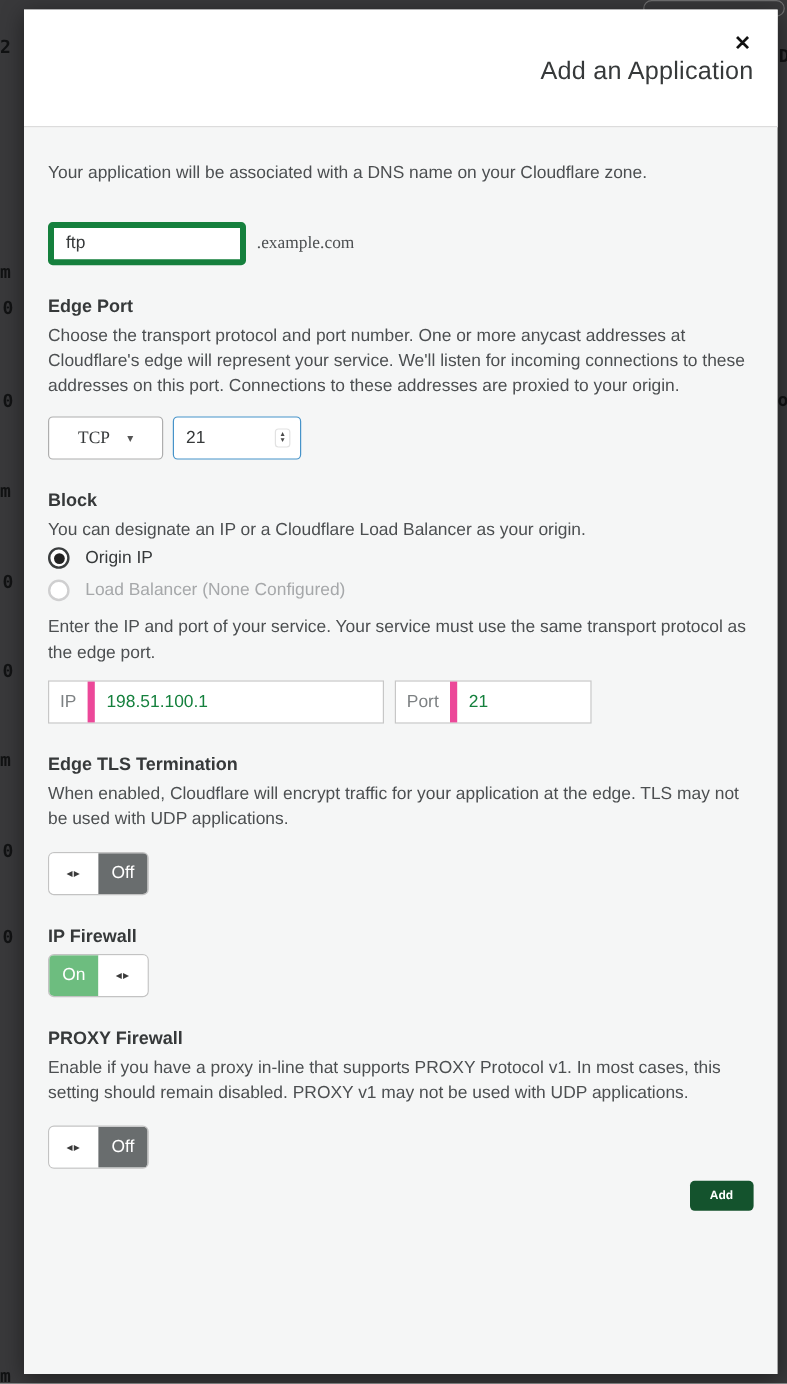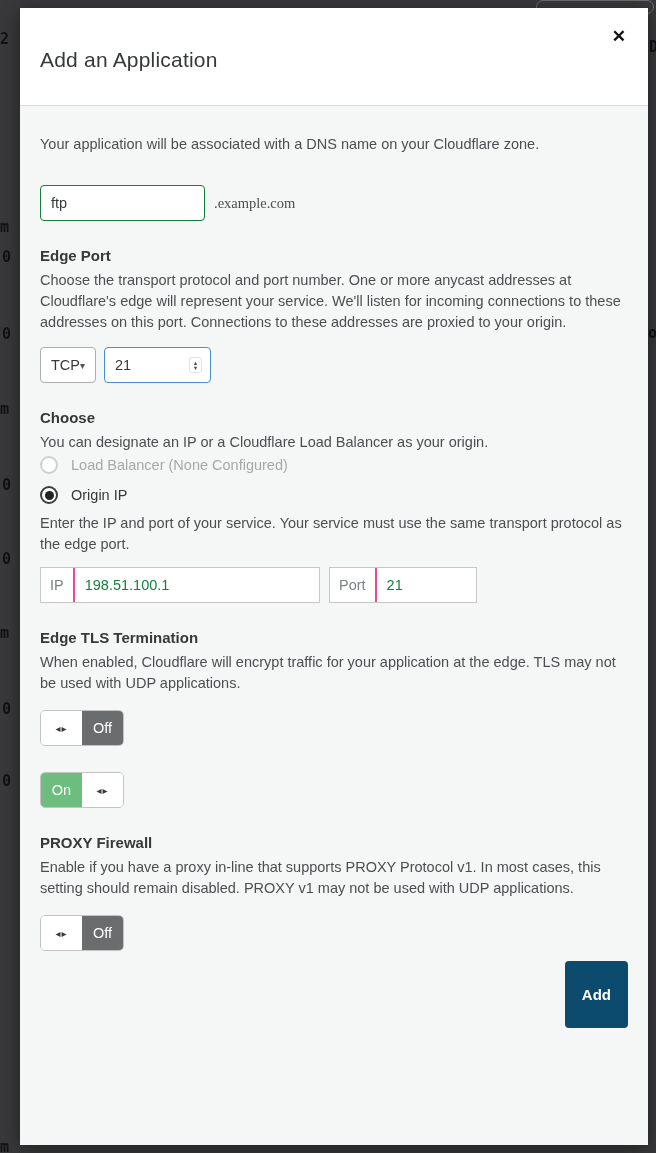--- a/index.html
+++ b/index.html
@@ -42,20 +42,21 @@
     height: 98px;
     padding: 40px 20px 0 20px;
     border-bottom: 1px solid #dcdcdc;
     position: relative;
   }
   .modal-title {
     font-size: 21px;
     font-weight: 400;
     color: #36393a;
     letter-spacing: .2px;
+    text-align: right;
   }
   .close-btn {
     position: absolute;
     top: 20px; right: 22px;
     font-size: 17px;
     font-weight: bold;
     color: #111;
     cursor: pointer;
     background: none; border: none;
     line-height: 1;
@@ -73,39 +74,40 @@
     line-height: 21px;
     color: #4c4f51;
     margin-bottom: 30px;
   }
   .row { display: flex; align-items: center; }
 
   
   .text-input {
     height: 36px;
     background: #fff;
-    border: 1px solid #15803d;
+    border: 5px solid #15803d;
     border-radius: 4px;
     font-family: "Liberation Sans", sans-serif;
     font-size: 14.5px;
     color: #36393a;
     padding: 0 10px;
   }
   .domain-input { width: 165px; }
   .suffix { font-size: 14.5px; color: #4c4f51; margin-left: 9px; font-family: Liberation Serif, serif; }
 
   .select-box {
-    width: 56px; height: 36px;
+    width: 96px; height: 36px;
     background: #fff;
     border: 1px solid #aeaeae;
     border-radius: 4px;
     display: flex; align-items: center; justify-content: space-between;
-    padding: 0 10px;
-    font-size: 14.5px;
-    cursor: pointer;
+    padding: 0 24px;
+    font-size: 14.5px;
+    cursor: pointer;
+    font-family: Liberation Serif, serif;
   }
   .select-box .chev { font-size: 10px; color: #555; }
 
   .number-box {
     width: 107px; height: 36px;
     background: #fff;
     border: 1px solid #4693c9;
     border-radius: 4px;
     display: flex; align-items: center; justify-content: space-between;
     padding: 0 8px 0 10px;
@@ -140,30 +142,30 @@
     display: inline-flex; align-items: stretch;
     height: 36px;
     background: #fff;
     border: 1px solid #c7c7c7;
   }
   .prefix-group .prefix {
     display: flex; align-items: center;
     padding: 0 9px;
     color: #7d8183;
     font-size: 14.5px;
-    border-right: 2px solid #ec4899;
+    border-right: 6px solid #ec4899;
   }
   .prefix-group .value {
     display: flex; align-items: center;
     padding: 0 10px;
     font-size: 14.5px;
     color: #15803d;
   }
   .ip-group { width: 280px; }
-  .port-group { width: 148px; margin-left: 9px; }
+  .port-group { width: 164px; margin-left: 9px; }
 
   
   .toggle {
     display: inline-flex;
     height: 36px; width: 84px;
     border-radius: 5px;
     overflow: hidden;
     border: 1px solid #c3c3c3;
     cursor: pointer;
     font-size: 14.5px;
@@ -178,28 +180,28 @@
   .toggle.off { border-color: #c3c3c3; }
 
   .sec { margin-bottom: 26px; }
   .mb16 { margin-bottom: 16px; }
   .mb3  { margin-bottom: 3px !important; }
   .mb12 { margin-bottom: 12px !important; }
   .mb14 { margin-bottom: 14px !important; }
 
   .footer { display: flex; justify-content: flex-end; margin-top: -16px; }
   .add-btn {
-    background: #0c4a6e;
+    background: #14532d;
     color: #fff;
     border: none;
     border-radius: 4px;
     font-family: "Liberation Sans", sans-serif;
-    font-size: 15px;
+    font-size: 10px;
     font-weight: bold;
-    padding: 25px 17px;
+    padding: 7px 17px;
     cursor: pointer;
   }
 </style>
 </head>
 <body>
 
 <div>
   <div class="backdrop-card"></div>
   <span class="backdrop-frag" style="left:0px;top:30px">2</span>
   <span class="backdrop-frag" style="left:0px;top:218px">m</span>
@@ -245,31 +247,31 @@
           <span>21</span>
           <span class="spinner">
             <span style="transform:scale(.8)">▲</span>
             <span style="transform:scale(.8)">▼</span>
           </span>
         </div>
       </div>
     </div>
 
     <div class="sec">
-      <div class="section-label">Choose</div>
+      <div class="section-label">Block</div>
       <p class="desc mb3">You can designate an IP or a Cloudflare Load Balancer as your origin.</p>
-      <div class="radio-row mb12">
-        <span class="radio disabled"></span>
-        <span class="radio-label disabled">Load Balancer (None Configured)</span>
-      </div>
       <div class="radio-row">
         <span class="radio">
             <span class="dot"></span>
           </span>
         <span class="radio-label">Origin IP</span>
+      </div>
+      <div class="radio-row mb12">
+        <span class="radio disabled"></span>
+        <span class="radio-label disabled">Load Balancer (None Configured)</span>
       </div>
       <p class="desc mb12">Enter the IP and port of your service. Your service must use the same transport protocol as the edge port.</p>
       <div class="row">
         <div class="prefix-group ip-group">
           <span class="prefix">IP</span>
           <span class="value">198.51.100.1</span>
         </div>
         <div class="prefix-group port-group">
           <span class="prefix">Port</span>
           <span class="value">21</span>
@@ -280,20 +282,21 @@
     <div class="sec">
       <div class="section-label">Edge TLS Termination</div>
       <p class="desc mb16">When enabled, Cloudflare will encrypt traffic for your application at the edge. TLS may not be used with UDP applications.</p>
       <div class="toggle off">
         <span class="half handle">◂▸</span>
         <span class="half state-off">Off</span>
       </div>
     </div>
 
     <div class="sec">
+      <div class="section-label">IP Firewall</div>
       <div class="toggle on">
         <span class="half state-on">On</span>
         <span class="half handle">◂▸</span>
       </div>
     </div>
 
     <div class="sec">
       <div class="section-label">PROXY Firewall</div>
       <p class="desc mb16">Enable if you have a proxy in-line that supports PROXY Protocol v1. In most cases, this setting should remain disabled. PROXY v1 may not be used with UDP applications.</p>
       <div class="toggle off">

